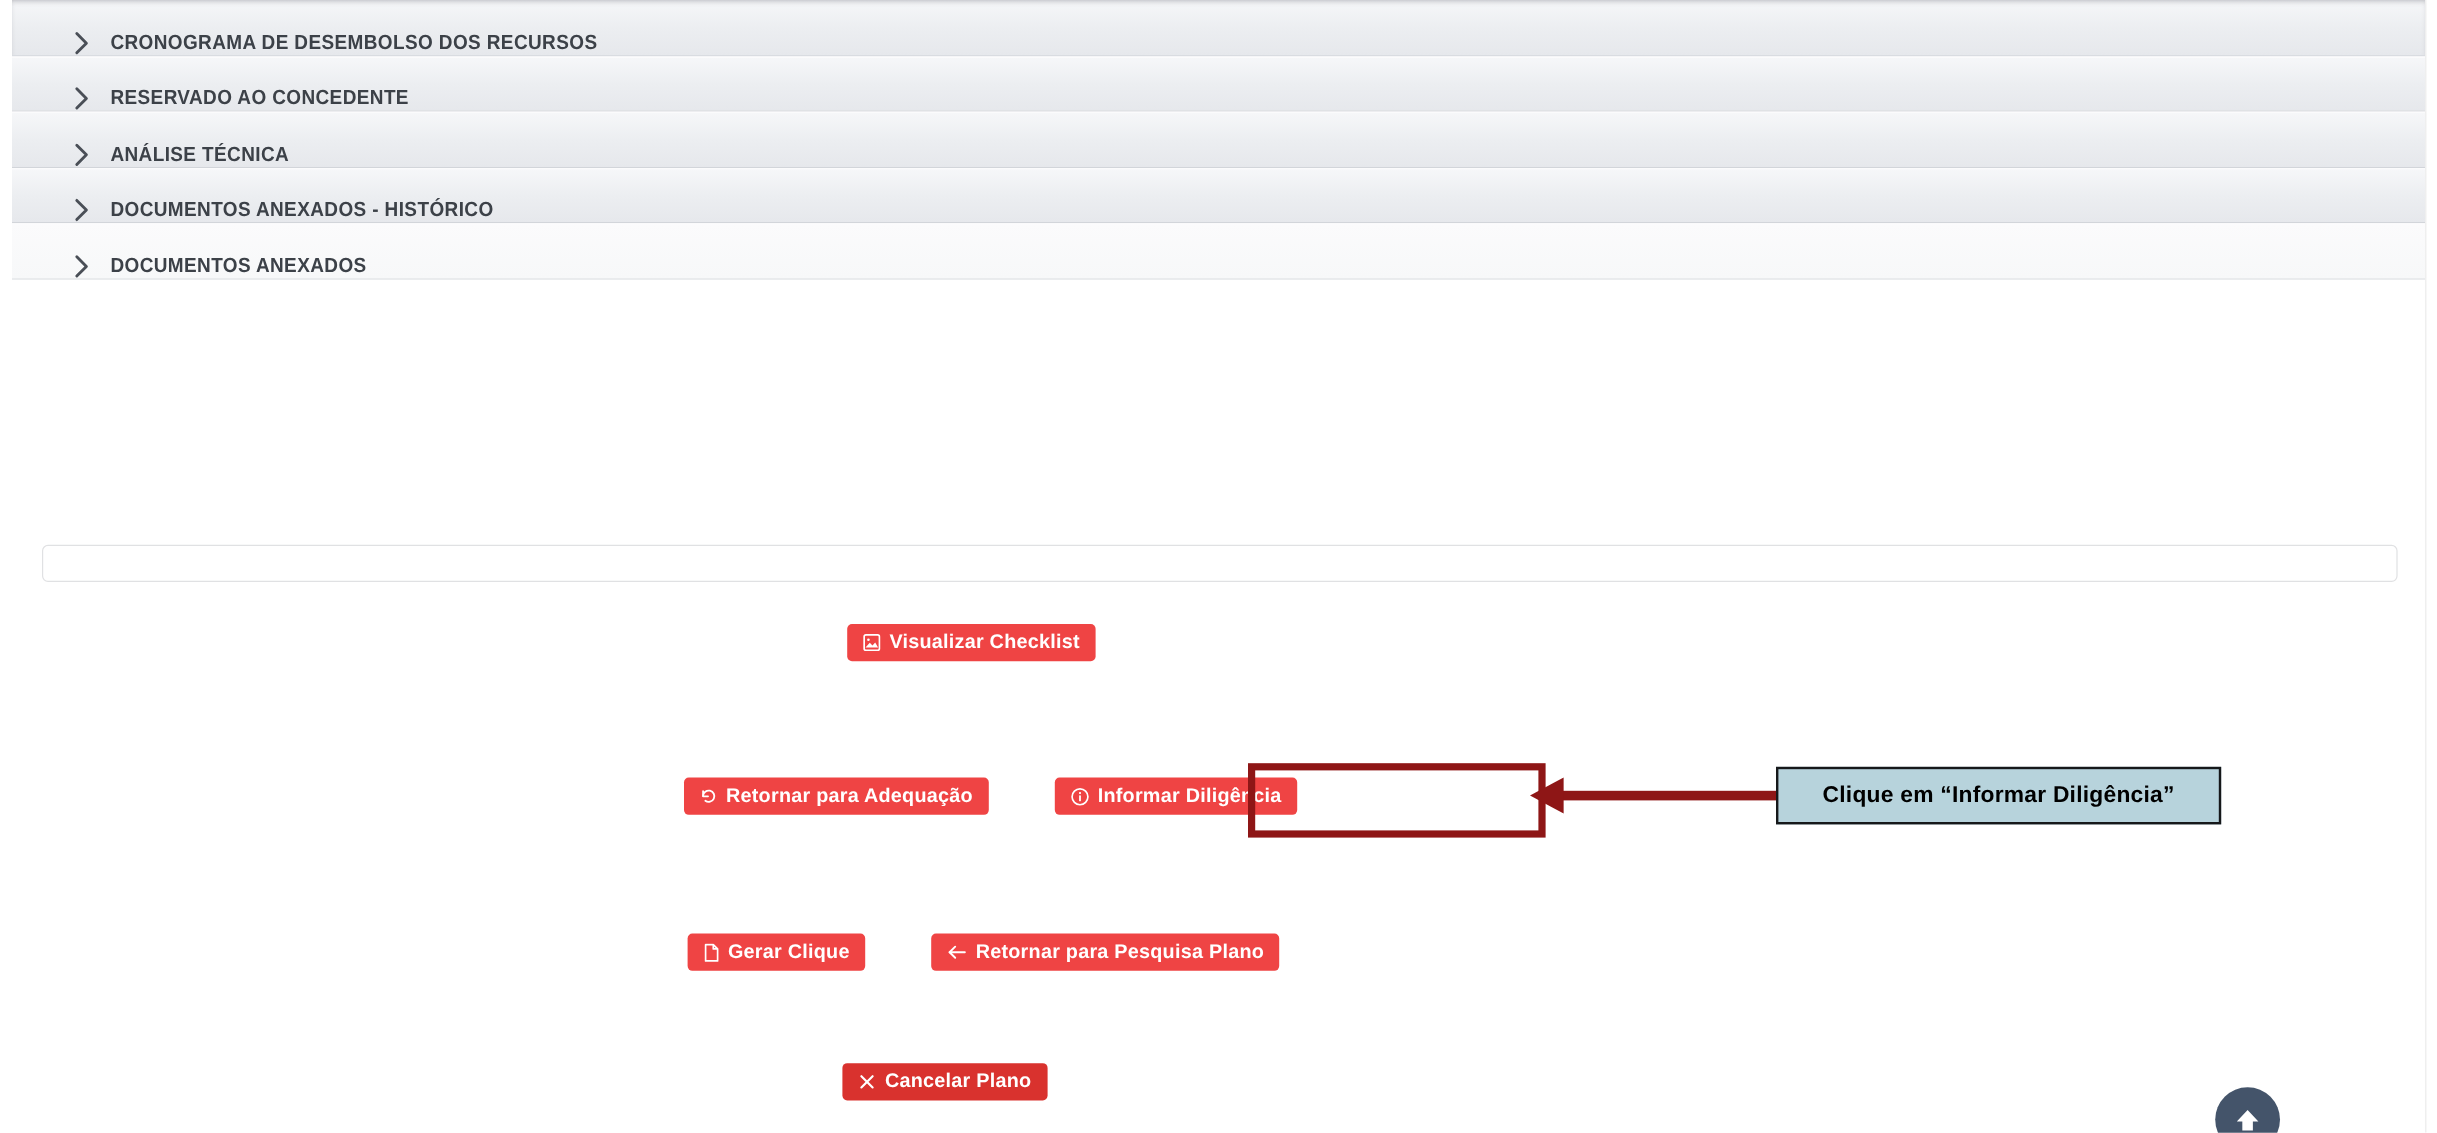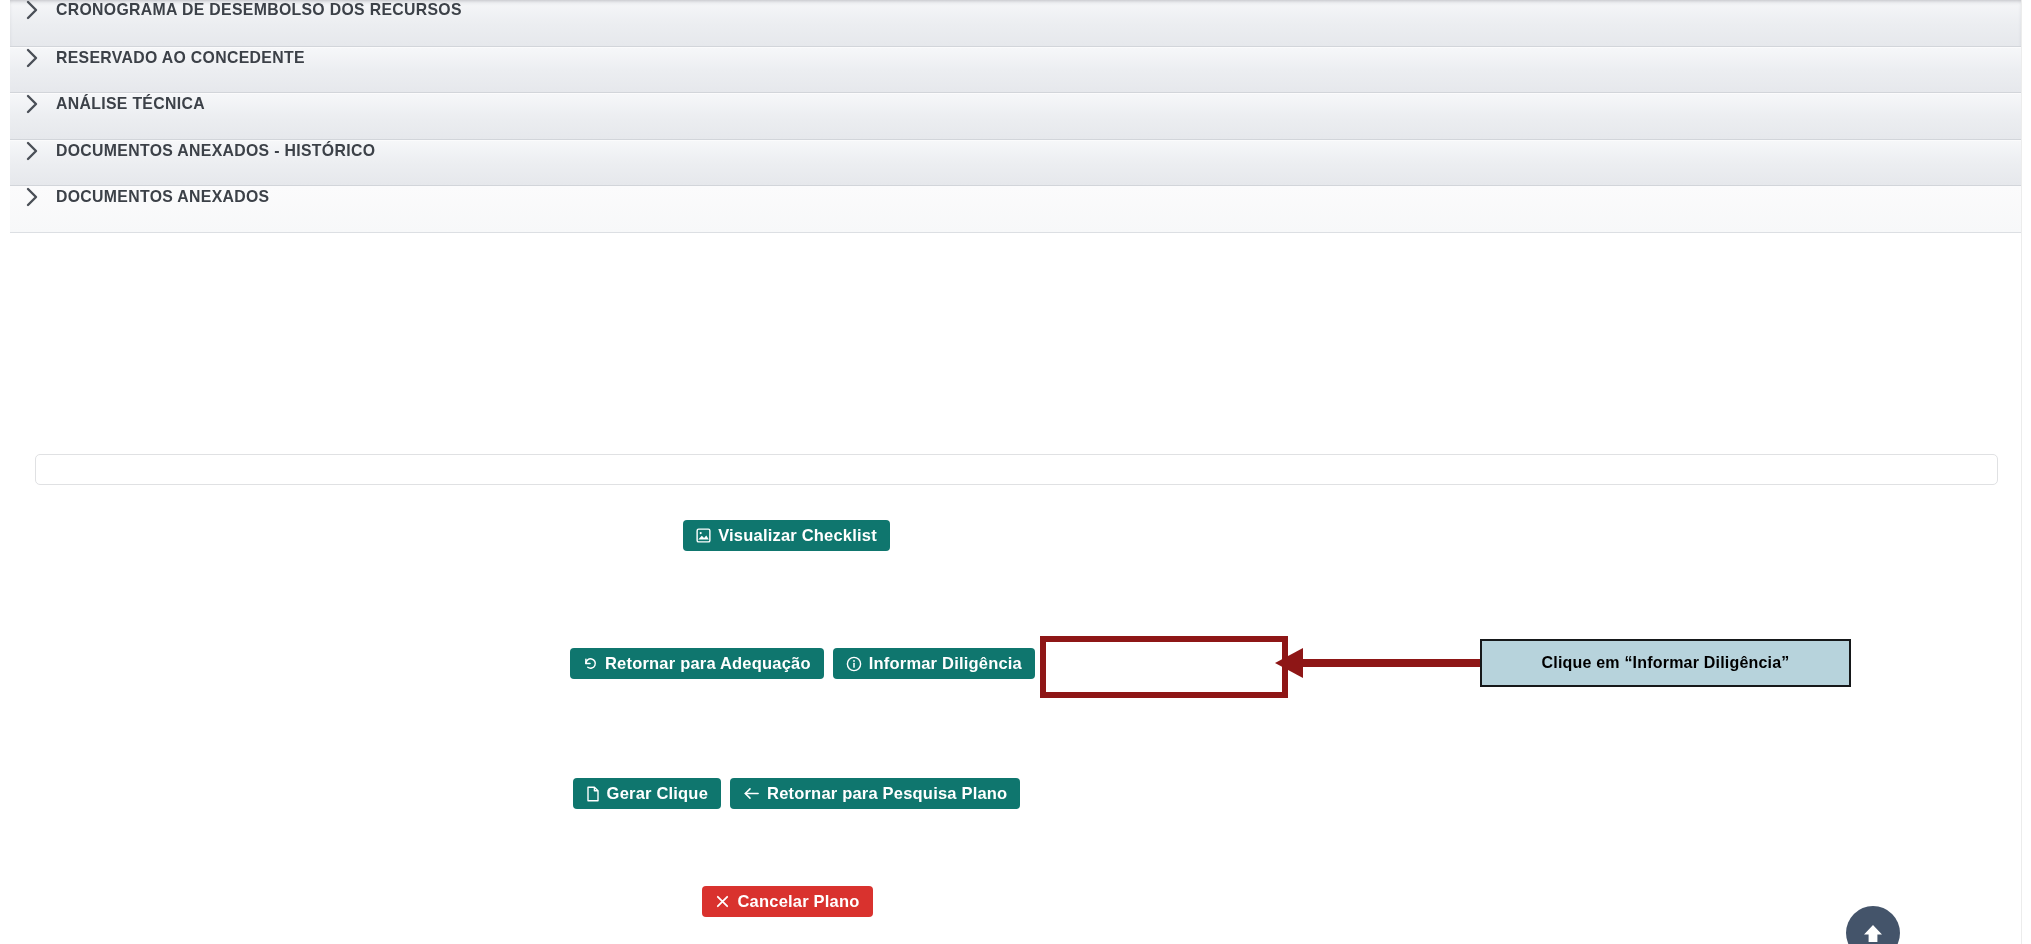--- a/index.html
+++ b/index.html
@@ -33,23 +33,24 @@
     width: 2011px;
   }
 
   .acc-panel {
     background: linear-gradient(to bottom, #f6f7f9 0%, #eceef1 50%, #e6e8ec 100%);
     border-bottom: 1px solid #d2d5da;
     border-top: 1px solid #fbfbfc;
     box-sizing: border-box;
     height: 46.5px;
     display: flex;
-    align-items: flex-start;
+    align-items: flex-end;
     cursor: pointer;
     position: relative;
+    padding-left: 36px;
   }
   .acc-panel:first-child {
     border-top: none;
     box-shadow: inset 0 3px 5px -3px rgba(60,60,70,0.45);
   }
   .acc-panel.last {
     background: linear-gradient(to bottom, #fbfbfc 0%, #f7f8f9 100%);
     border-bottom: 1px solid #dcdfe3;
   }
 
@@ -117,21 +118,21 @@
     font-size: 16.5px;
     font-weight: bold;
     letter-spacing: 0.2px;
     padding: 0 13px;
     height: 31px;
     cursor: pointer;
     white-space: nowrap;
     box-sizing: border-box;
     line-height: 1;
   }
-  .btn.blue { background: #0f766e; }
+  .btn.blue { background: #ef4444; margin-left: 46px; }
   .btn.red  { background: #d9322e; align-items: center; }
   .btn svg { display: block; flex: 0 0 auto; }
 
   .btn-row {
     position: absolute;
     display: flex;
     align-items: center;
     gap: 9px;
   }
 
@@ -169,21 +170,21 @@
     background: #b7d3dc;
     border: 2px solid #16181a;
     box-sizing: border-box;
     display: flex;
     align-items: center;
     justify-content: center;
     z-index: 7;
   }
   #callout-text {
     font-family: "Liberation Sans Narrow", "Liberation Sans", sans-serif;
-    font-size: 16px;
+    font-size: 19px;
     font-weight: bold;
     color: #000000;
     letter-spacing: 0.2px;
     white-space: nowrap;
   }
 
   
   #arrow-shaft {
     position: absolute;
     left: 1301px;

